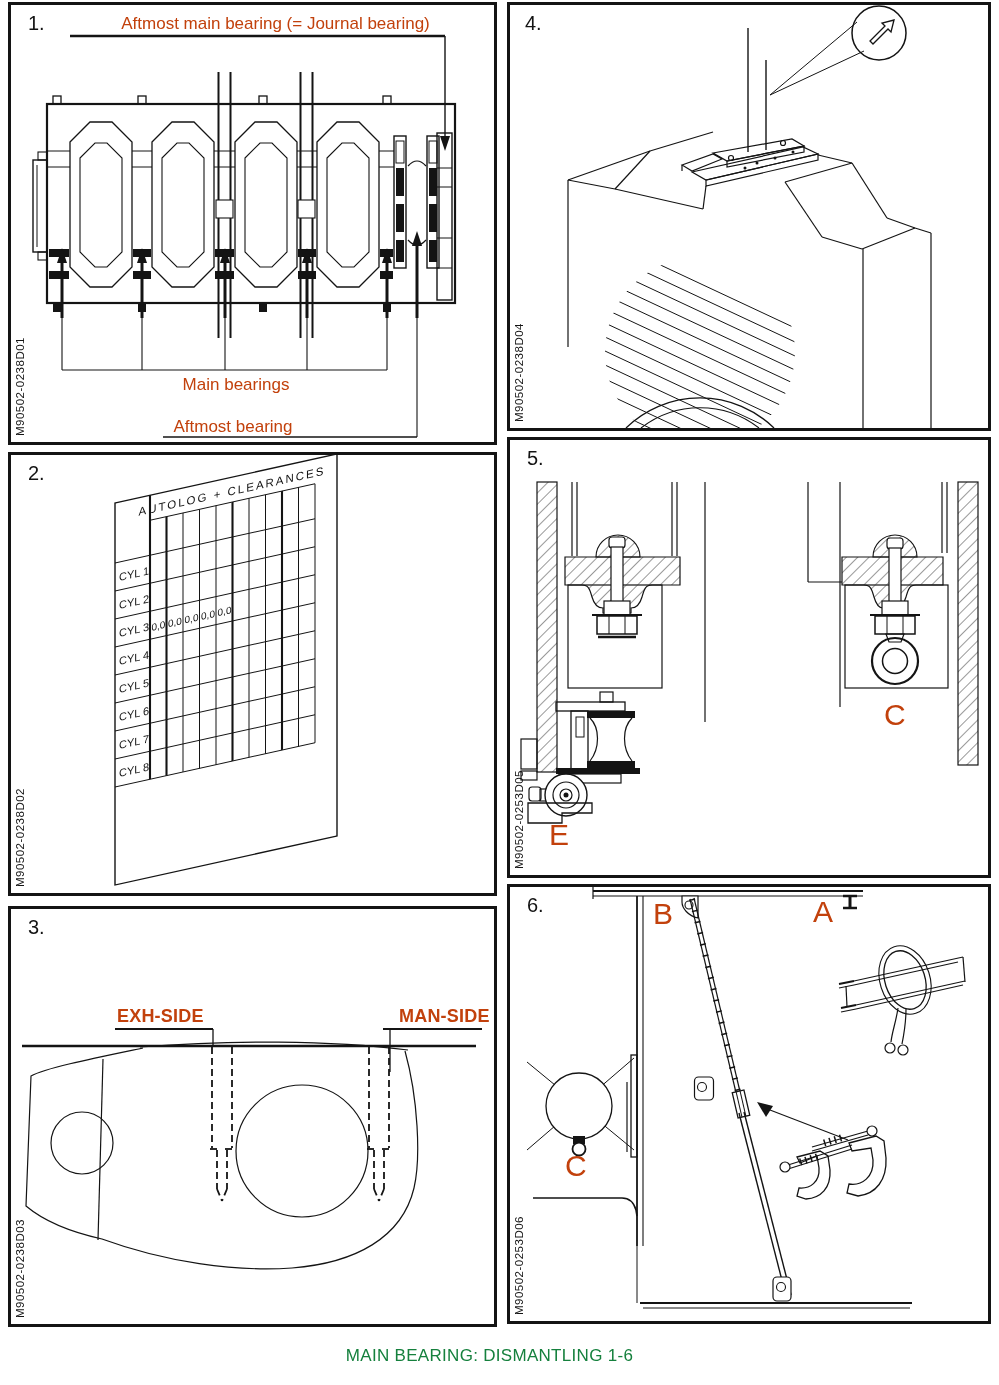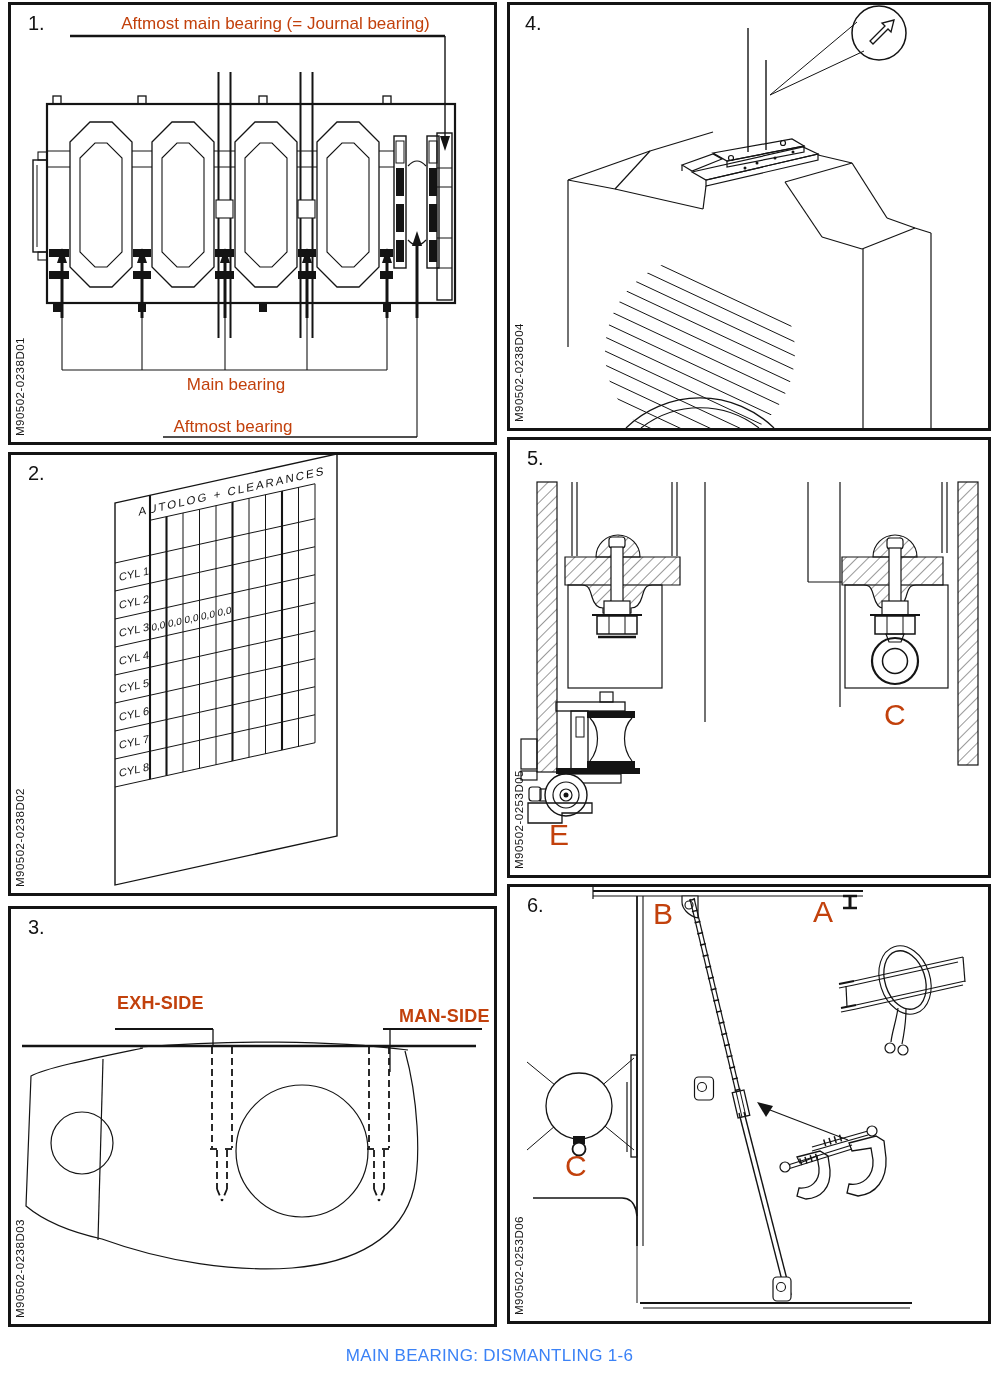--- a/index.html
+++ b/index.html
@@ -9,21 +9,21 @@
   .art{position:absolute;left:0;top:0;width:100%;height:100%;display:block;}
   .num{position:absolute;font-size:20px;color:#141414;}
   .code{position:absolute;left:3px;bottom:6px;font-size:11.5px;letter-spacing:.5px;color:#141414;
         writing-mode:vertical-rl;transform:rotate(180deg);white-space:nowrap;}
   .lbl{position:absolute;color:#c2410c;white-space:nowrap;}
   .c17{font-size:17px;}
   .side{font-size:18px;font-weight:bold;letter-spacing:.2px;}
   .big{font-size:30px;}
   .ctr{text-align:center;}
   #caption{position:absolute;left:0;top:1346px;width:979px;text-align:center;
-           font-size:17px;letter-spacing:.3px;color:#3b82f6;}
+           font-size:17px;letter-spacing:.3px;color:#15803d;}
   svg text{font-family:"Liberation Sans","DejaVu Sans",sans-serif;fill:#141414;}
   svg .ln{stroke:#141414;fill:none;}
 </style>
 </head>
 <body>
 
 <div id="page">
 
   <div class="panel" style="left:8px;top:2px;width:489px;height:443px;">
     <svg class="art" viewBox="11 5 483 437">
@@ -149,21 +149,21 @@
         <g>
           <polygon points="412,246 422,246 417,231" fill="#141414"></polygon>
           <line class="ln" x1="417" y1="244" x2="417" y2="318" stroke-width="3"></line>
           <line class="ln" x1="417" y1="318" x2="417" y2="437" stroke-width="1.1"></line>
           <line class="ln" x1="163" y1="437" x2="417" y2="437" stroke-width="1.4"></line>
         </g>
       </g>
     </svg>
     <div class="num" style="left:17px;top:7px;">1.</div>
     <div class="lbl c17 ctr" style="left:92px;top:9px;width:345px;">Aftmost main bearing (= Journal bearing)</div>
-    <div class="lbl c17 ctr" style="left:115px;top:370px;width:220px;">Main bearing</div>
+    <div class="lbl c17 ctr" style="left:115px;top:370px;width:220px;">Main bearings</div>
     <div class="lbl c17 ctr" style="left:112px;top:412px;width:220px;">Aftmost bearing</div>
     <div class="code">M90502-0238D01</div>
   </div>
 
   <div class="panel" style="left:8px;top:452px;width:489px;height:444px;">
     <svg class="art" viewBox="11 455 483 438">
       <g transform="translate(115,503) skewY(-12.46)">
         <rect x="0" y="0" width="222" height="382" fill="#fff" stroke="#141414" stroke-width="1.4"></rect>
 
         <g stroke="#141414" stroke-width="1">
@@ -249,21 +249,21 @@
           <line x1="389" y1="1047" x2="389" y2="1148"></line>
         <line x1="367" y1="1149" x2="376" y2="1149"></line>
           <line x1="382" y1="1149" x2="391" y2="1149"></line>
         <line x1="374" y1="1150" x2="374" y2="1189"></line>
           <line x1="384" y1="1150" x2="384" y2="1189"></line>
         <line x1="374" y1="1189" x2="379" y2="1201"></line>
           <line x1="384" y1="1189" x2="379" y2="1201"></line>
       </g>
     </svg>
     <div class="num" style="left:17px;top:7px;">3.</div>
-    <div class="lbl side" style="left:106px;top:84px;">EXH-SIDE</div>
+    <div class="lbl side" style="left:106px;top:97px;">EXH-SIDE</div>
     <div class="lbl side" style="left:388px;top:97px;">MAN-SIDE</div>
     <div class="code">M90502-0238D03</div>
   </div>
 
   <div class="panel" style="left:507px;top:2px;width:484px;height:429px;">
     <svg class="art" viewBox="510 5 478 423">
       <defs>
         <clipPath id="arcClipC">
             <circle cx="700" cy="352" r="95"></circle>
           </clipPath>

